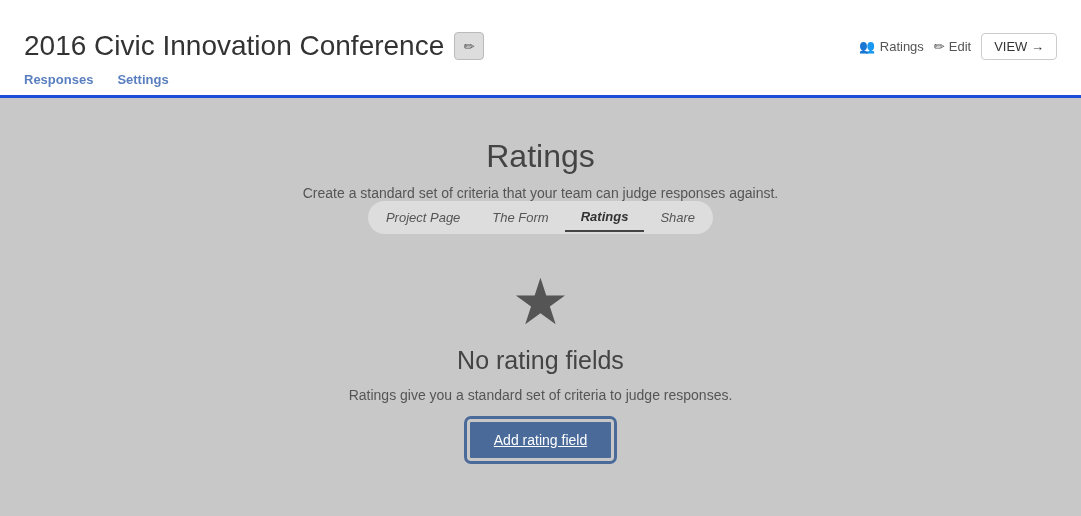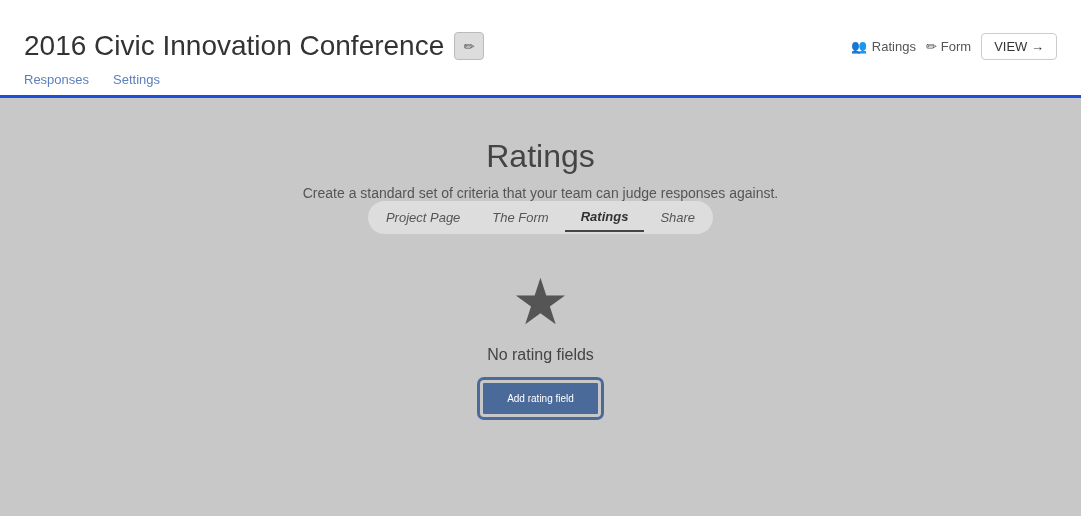--- a/index.html
+++ b/index.html
@@ -66,20 +66,21 @@
       border: 1px solid #ccc;
       border-radius: 4px;
       padding: 5px 12px;
       font-size: 13px;
       cursor: pointer;
       color: #333;
     }
     .header-nav {
       display: flex;
       gap: 24px;
+      font-weight: bold;
     }
     .header-nav a {
       color: #5a7fbf;
       text-decoration: none;
       font-size: 13px;
       padding-bottom: 8px;
       display: inline-block;
     }
 
     
@@ -135,59 +136,60 @@
       flex-direction: column;
       align-items: center;
       gap: 12px;
     }
     .star-icon {
       font-size: 64px;
       color: #555;
       line-height: 1;
     }
     .empty-title {
-      font-size: 16px;
+      font-size: 25px;
       color: #444;
       font-weight: 400;
     }
     .empty-desc {
       font-size: 14px;
       color: #555;
     }
     .add-btn {
       background: #4a6a9a;
       color: #fff;
       border: 3px solid #c8c8c8;
       outline: 3px solid #4a6a9a;
       border-radius: 4px;
       padding: 10px 24px;
-      font-size: 10px;
+      font-size: 14px;
       cursor: pointer;
       margin-top: 4px;
+      text-decoration: underline;
     }
   </style>
 </head>
 <body>
 
 <div class="header">
   <div class="header-top">
     <div class="header-title-row">
       <h1 class="header-title">2016 Civic Innovation Conference</h1>
       <button class="edit-icon-btn">
         <span>✏</span>
       </button>
     </div>
     <div class="header-actions">
       <button class="header-action-btn">
         <span>👥</span>
         <span>Ratings</span>
       </button>
       <button class="header-action-btn">
         <span>✏</span>
-        <span>Form</span>
+        <span>Edit</span>
       </button>
       <button class="view-btn">VIEW →</button>
     </div>
   </div>
   <nav class="header-nav">
     <a href="#">Responses</a>
     <a href="#">Settings</a>
   </nav>
 </div>
 
@@ -198,15 +200,16 @@
   <div class="tabs">
     <button class="tab">Project Page</button>
     <button class="tab">The Form</button>
     <button class="tab active">Ratings</button>
     <button class="tab">Share</button>
   </div>
 
   <div class="empty-state">
     <span class="star-icon">★</span>
     <div class="empty-title">No rating fields</div>
+    <div class="empty-desc">Ratings give you a standard set of criteria to judge responses.</div>
     <button class="add-btn">Add rating field</button>
   </div>
 </div>
 
 </body></html>

